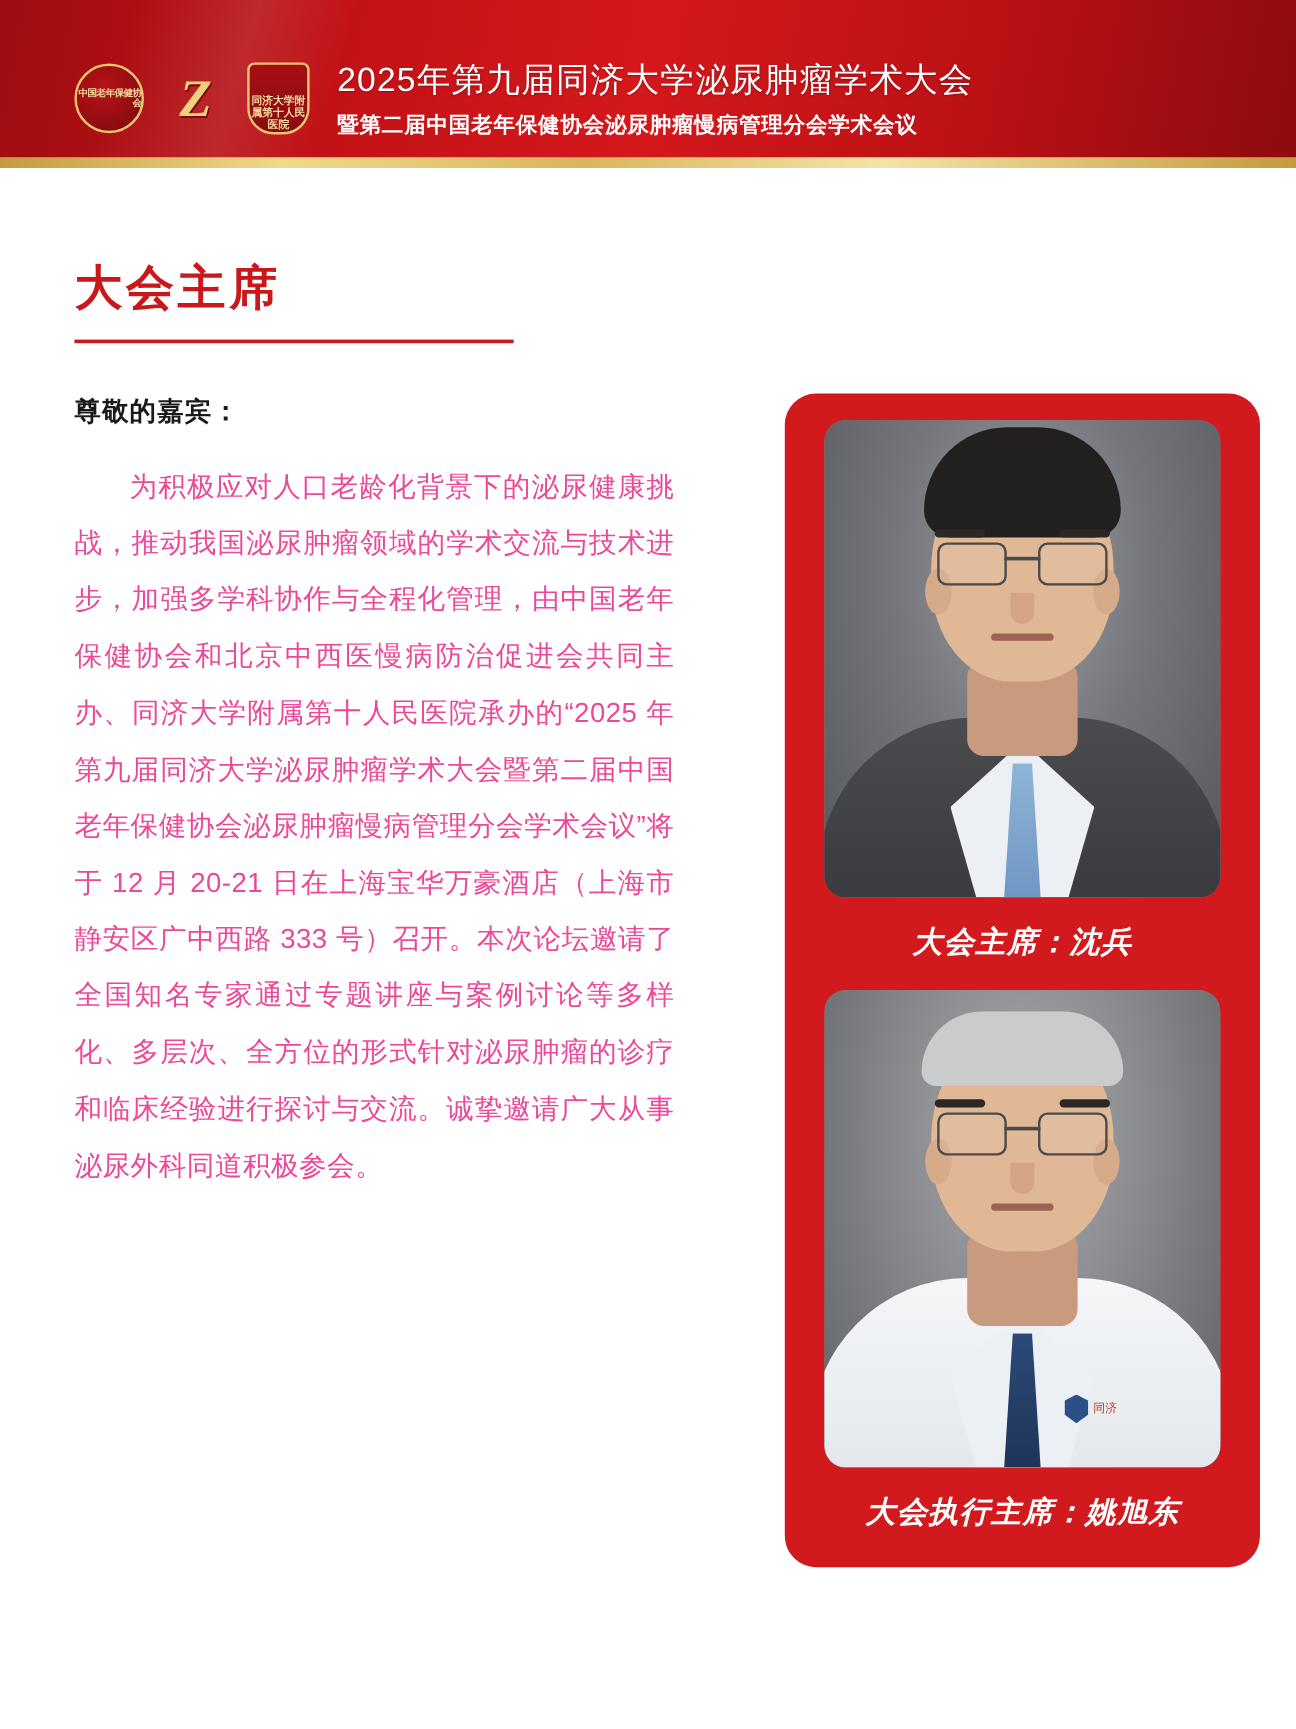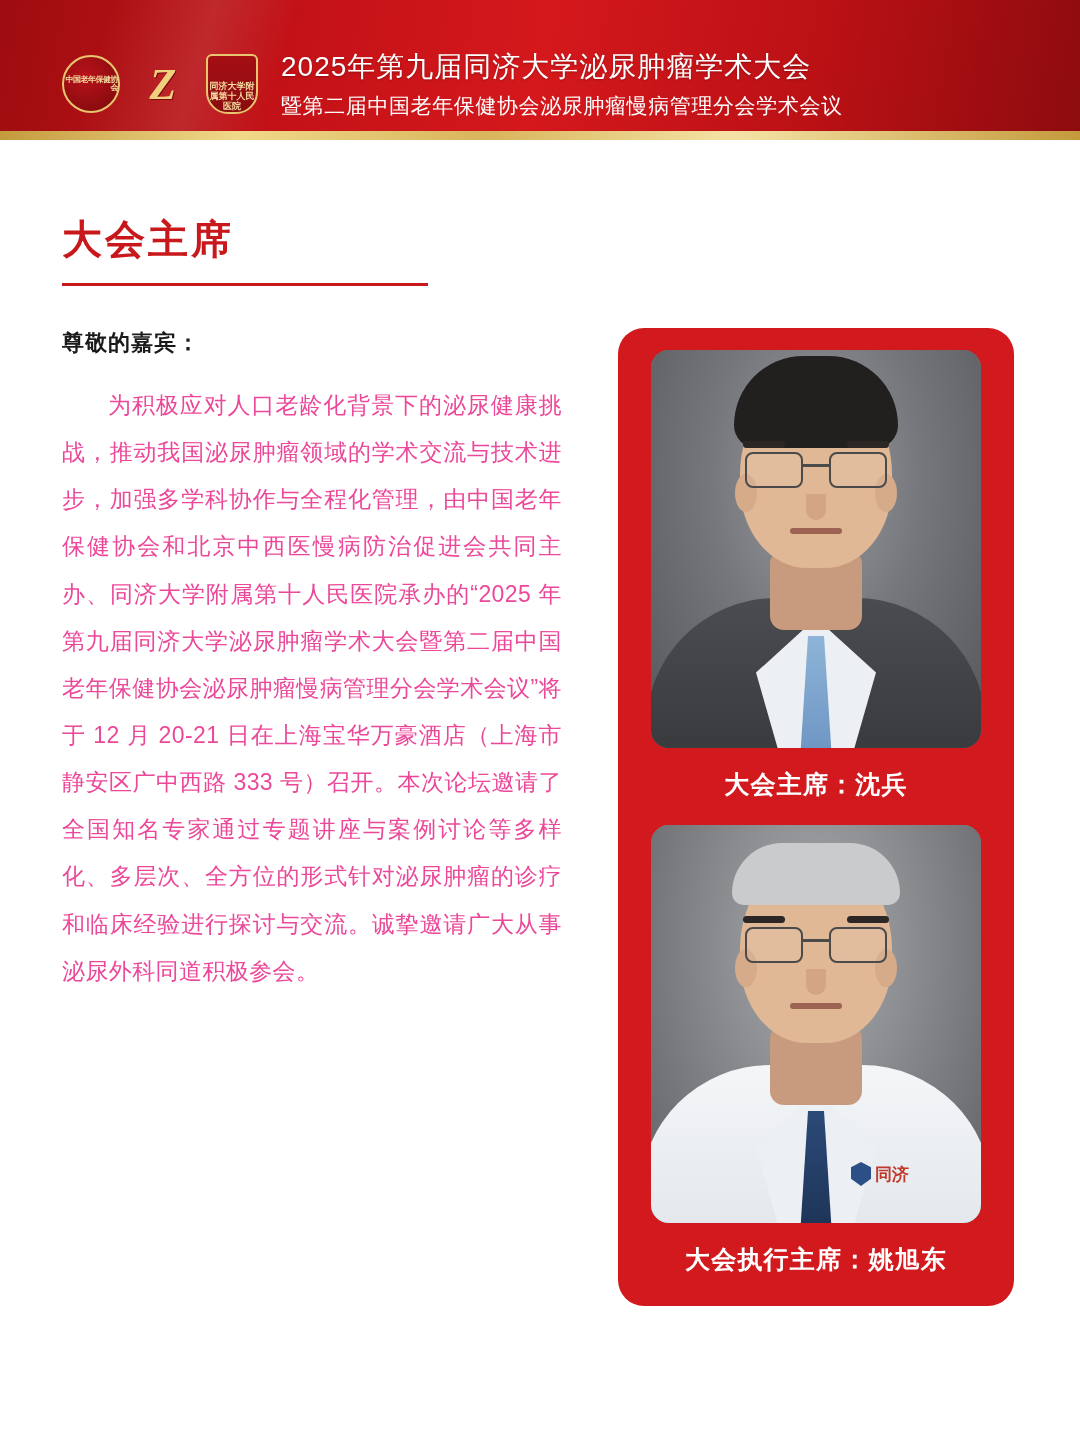--- a/index.html
+++ b/index.html
@@ -96,22 +96,22 @@
   .title-main {
     color: #ffffff;
     font-size: 28px;
     font-weight: normal;
     letter-spacing: 1px;
     white-space: nowrap;
     text-shadow: 0 1px 2px rgba(0,0,0,0.28);
   }
   .title-sub {
     color: #ffffff;
-    font-size: 21px;
-    font-weight: normal;
+    font-size: 18px;
+    font-weight: bold;
     letter-spacing: 0.6px;
     margin-top: 6px;
     white-space: nowrap;
   }
 
   
   .page {
     position: relative;
     padding: 0 62px;
   }
@@ -126,20 +126,21 @@
     margin-top: 16px;
     width: 366px;
     height: 3px;
     background: #c8181b;
   }
 
   .content {
     margin-top: 42px;
     display: flex;
     align-items: flex-start;
+    gap: 36px;
   }
   .text-col {
     width: 500px;
     flex: 0 0 500px;
   }
   .salutation {
     font-size: 22px;
     font-weight: bold;
     color: #1a1a1a;
     letter-spacing: 1px;
@@ -175,20 +176,21 @@
     position: relative;
     background: #7a7d82;
   }
   .caption {
     color: #ffffff;
     font-size: 25px;
     font-weight: bold;
     letter-spacing: 1.2px;
     margin-top: 20px;
     margin-bottom: 24px;
+    font-style: italic;
   }
   .caption:last-child { margin-bottom: 0; }
 
   
   .bg1 {
     position: absolute; inset: 0;
     background: radial-gradient(ellipse at 50% 32%, #9a9ca0 0%, #75777c 45%, #55575b 100%);
   }
   .bg2 {
     position: absolute; inset: 0;
@@ -283,21 +285,21 @@
   }
   .coat-badge {
     position: absolute; right: 64px; bottom: 36px;
     width: 66px; height: 26px;
     display: flex; align-items: center; gap: 4px;
   }
   .coat-badge .em {
     width: 20px; height: 24px; background: #2b4f86;
     clip-path: polygon(50% 0%, 100% 22%, 100% 70%, 50% 100%, 0% 70%, 0% 22%);
   }
-  .coat-badge .cn { font-size: 17px; color: #c0392b; font-weight: bold; }
+  .coat-badge .cn { font-size: 10px; color: #c0392b; font-weight: normal; }
 </style>
 </head>
 <body>
 
 <div class="banner">
   <div class="banner-sheen"></div>
   <div class="banner-inner">
     <div class="logo-circle">
       <span>中国老年保健协会</span>
     </div>

